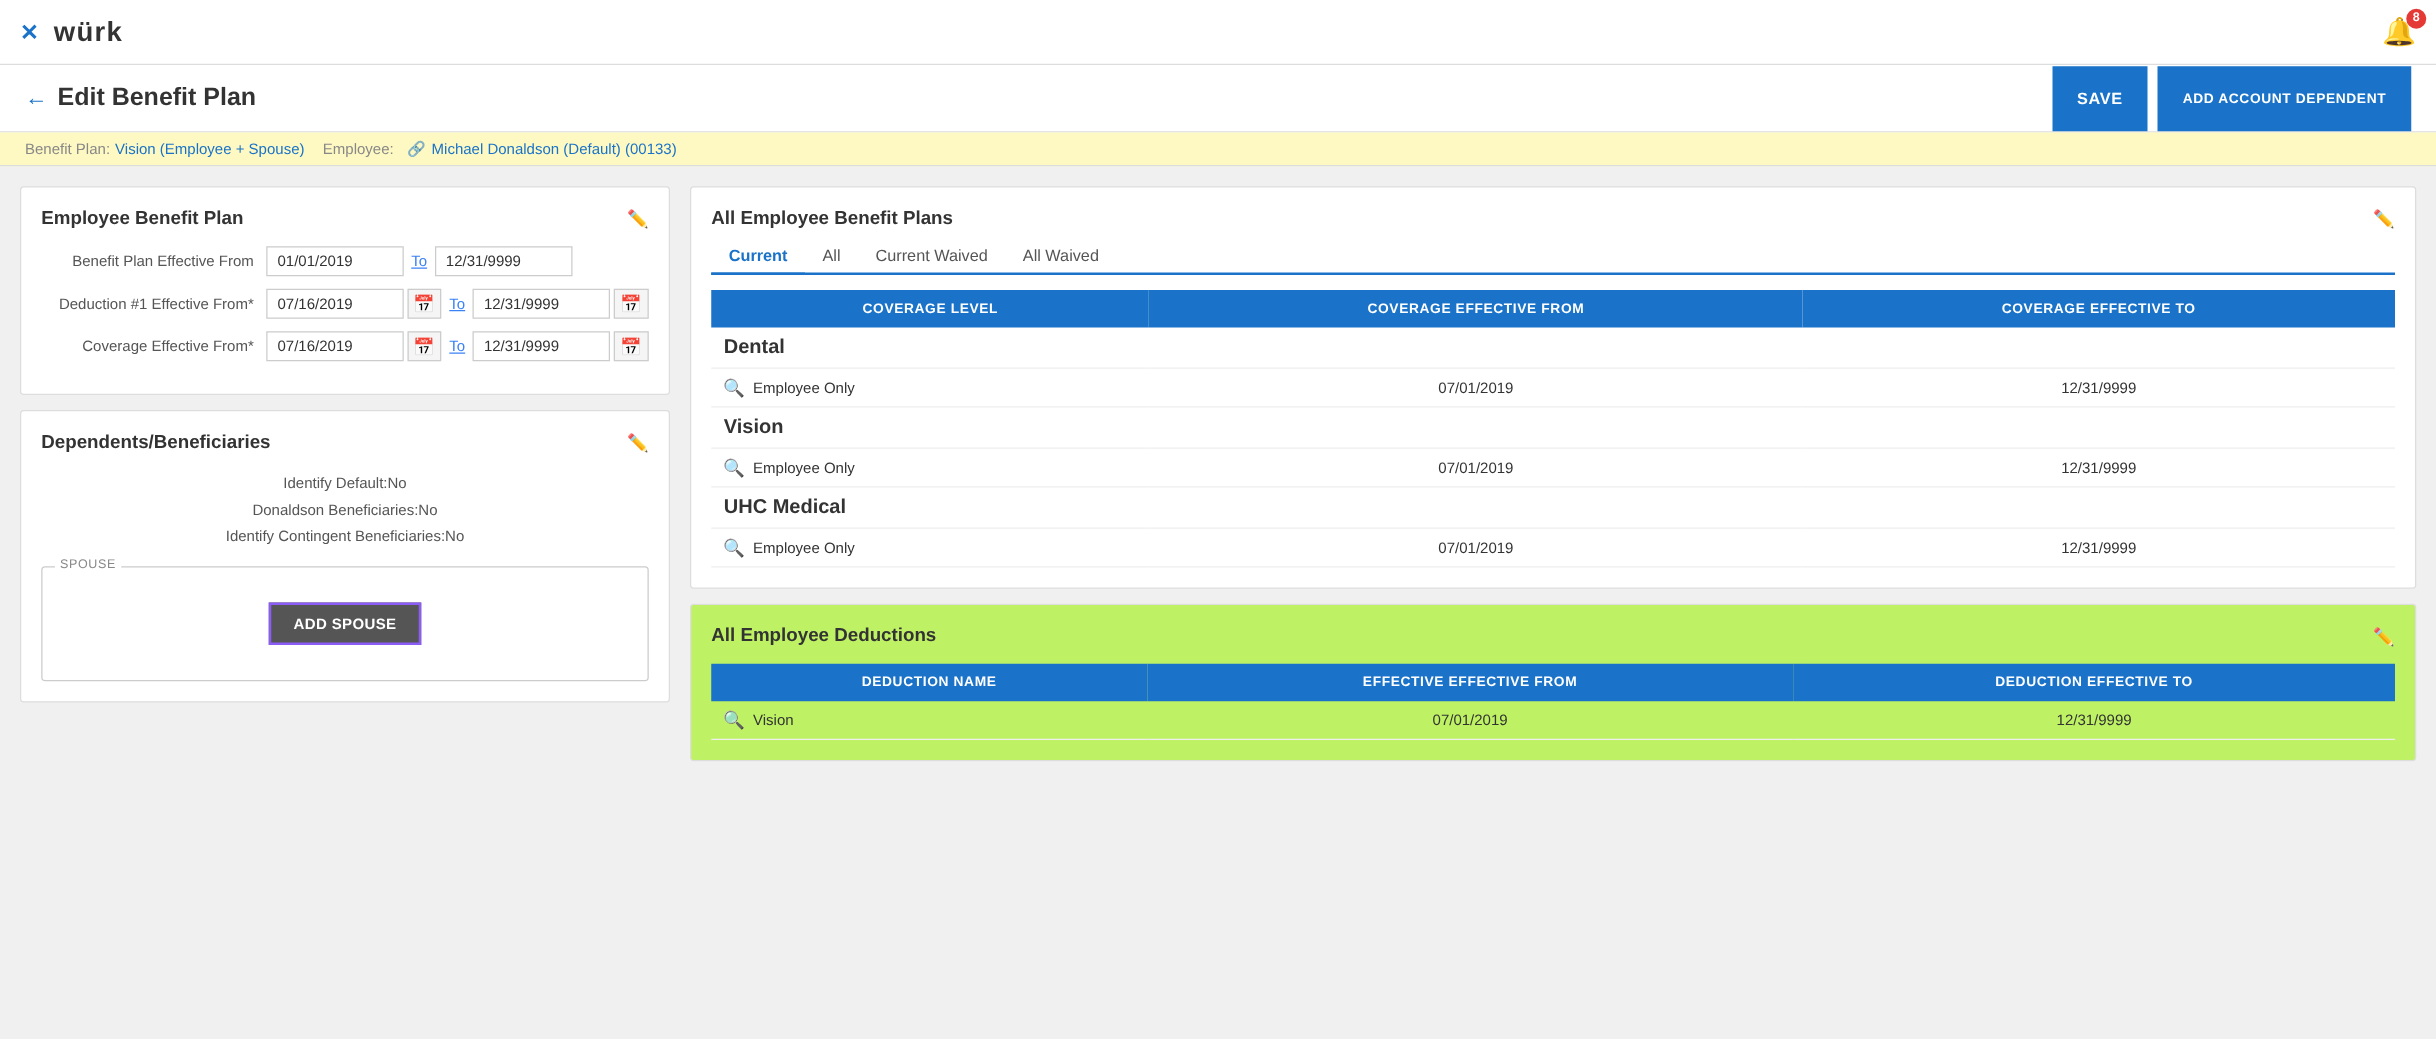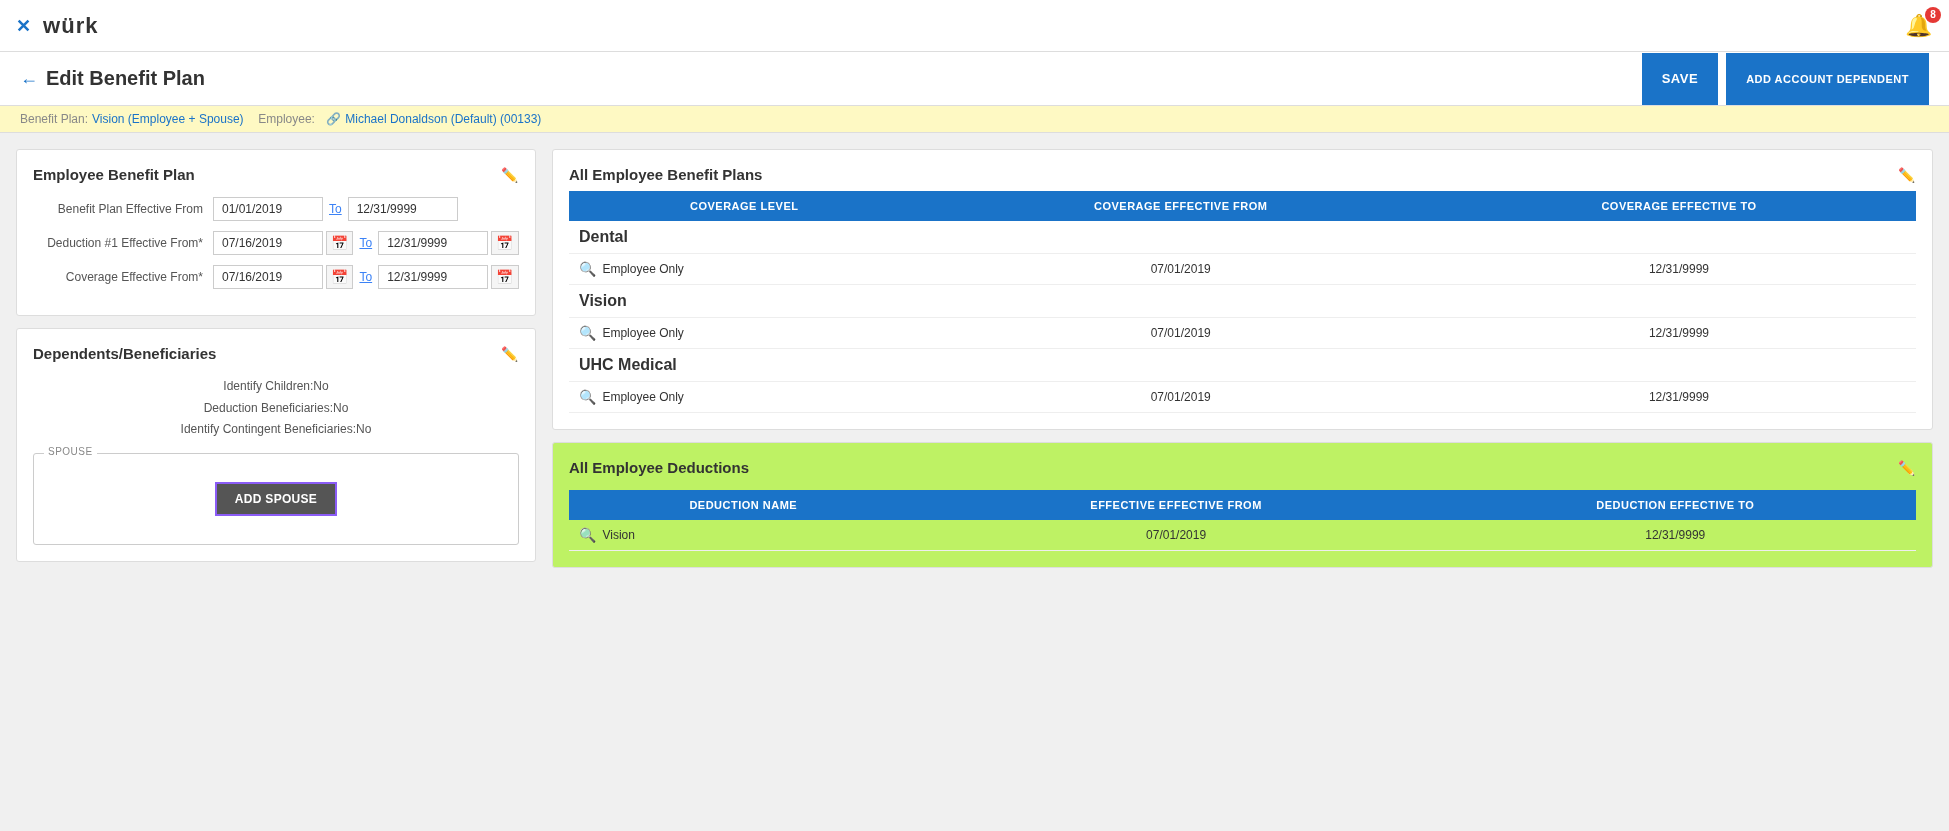--- a/index.html
+++ b/index.html
@@ -198,39 +198,45 @@
         <span class="cal-icon">📅</span>
       </div>
     </div>
 
     <div class="card">
       <div class="card-header">
         <span class="card-title">Dependents/Beneficiaries</span>
         <span class="edit-icon">✏️</span>
       </div>
       <div class="dep-info">
-        <div>Identify Children:No</div>
-        <div>Deduction Beneficiaries:No</div>
+        <div>Identify Default:No</div>
+        <div>Donaldson Beneficiaries:No</div>
         <div>Identify Contingent Beneficiaries:No</div>
       </div>
       <div class="spouse-section">
         <span class="spouse-label">SPOUSE</span>
         <button class="add-spouse-btn">ADD SPOUSE</button>
       </div>
     </div>
   </div>
 
   <div class="right-panel">
 
     <div class="benefit-plans-card">
       <div class="card-header">
         <span class="card-title">All Employee Benefit Plans</span>
         <span class="edit-icon">✏️</span>
       </div>
 
+      <div class="tabs">
+        <span class="tab active">Current</span>
+        <span class="tab">All</span>
+        <span class="tab">Current Waived</span>
+        <span class="tab">All Waived</span>
+      </div>
 
       <table class="data-table">
         <thead>
           <tr>
             <th>COVERAGE LEVEL</th>
             <th>COVERAGE EFFECTIVE FROM</th>
             <th>COVERAGE EFFECTIVE TO</th>
           </tr>
         </thead>
         <tbody>

